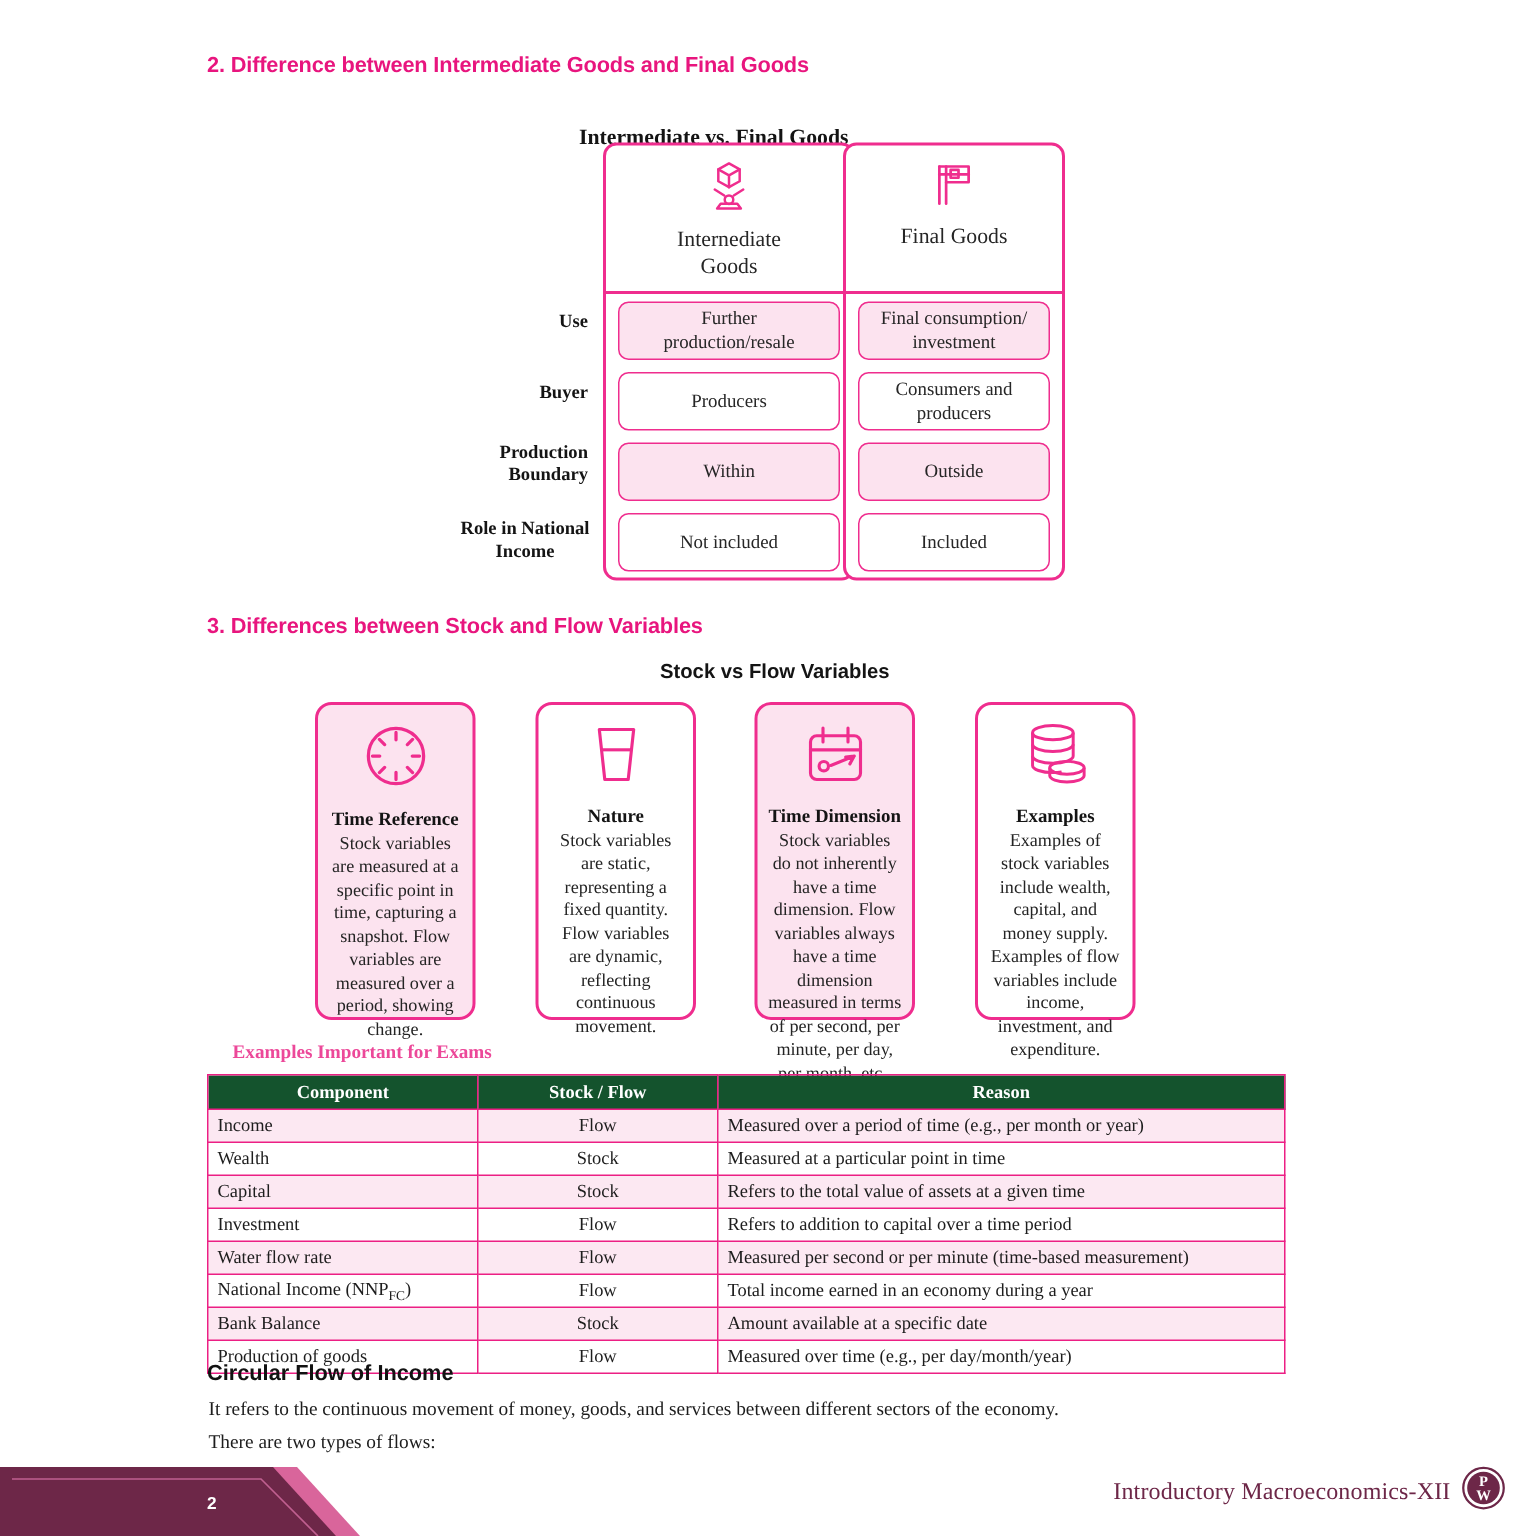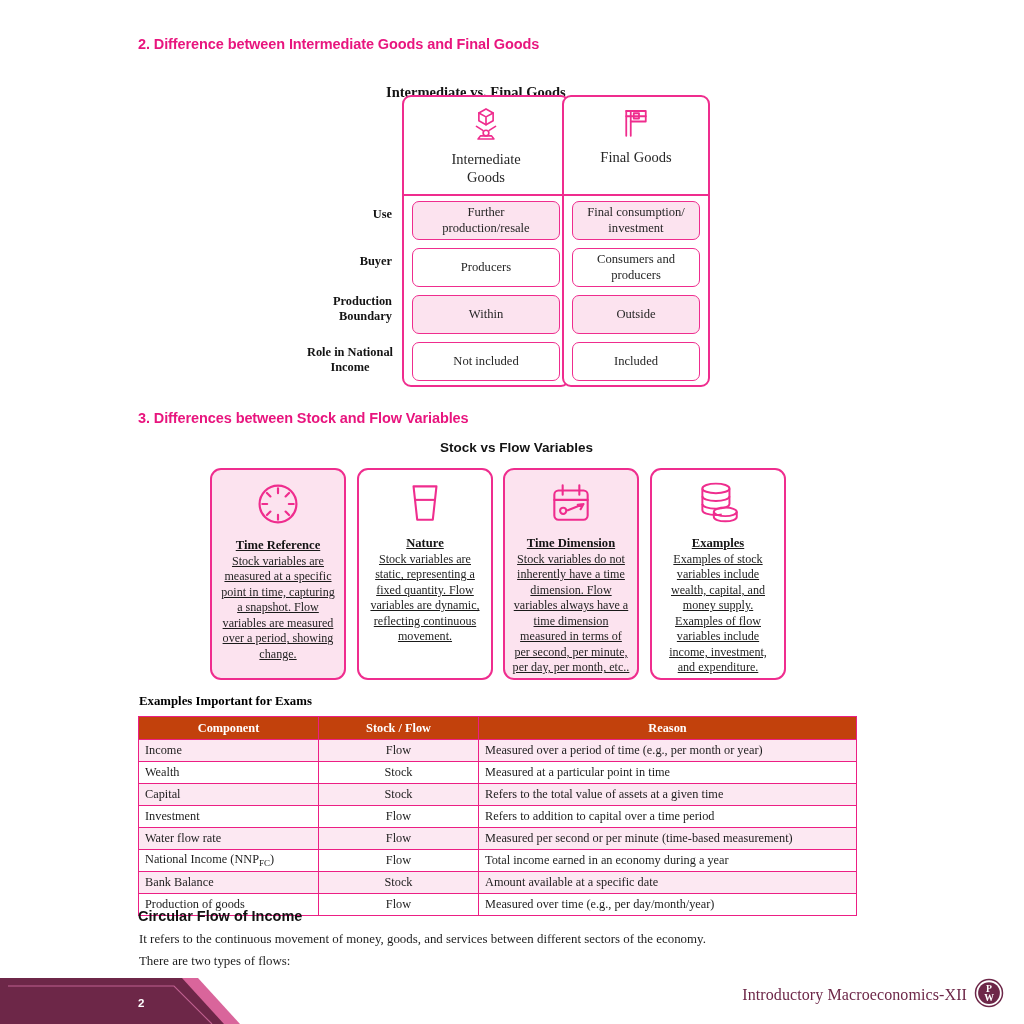--- a/index.html
+++ b/index.html
@@ -78,56 +78,56 @@
   }
   .cmp-rowlabel.lft { text-align: center; left: 20px; width: 120px; }
   .cmp-rowlabel.l0 { top: 112px; }
   .cmp-rowlabel.l1 { top: 159px; }
   .cmp-rowlabel.l2 { top: 199px; }
   .cmp-rowlabel.l3 { top: 250px; }
 
   
   #svf { position: absolute; left: 210px; top: 468px; width: 578px; height: 214px; }
   .svf-card {
-    position: absolute; top: 0; width: 136px; height: 212px;
+    position: absolute; top: 0; width: 107px; height: 212px;
     border: 2px solid #ef2d8e; border-radius: 11px;
     box-sizing: border-box; background: #fff;
     display: flex; flex-direction: column; align-items: center;
-    padding: 8px 7px 19px; text-align: center; text-decoration: underline;
+    padding: 8px 7px 19px; text-align: center;
   }
   .svf-card.fill { background: #fce3ef; }
   .svf-card.p0 { left: 0px; }
   .svf-card.p1 { left: 147px; }
   .svf-card.p2 { left: 293px; border-radius: 11px; }
   .svf-card.p3 { left: 440px; }
   .svf-title {
     font-family: "Liberation Serif", serif;
     font-weight: bold; font-size: 12.6px; color: #141414;
     margin-top: 4px;
   }
   .svf-body {
     font-family: "Liberation Serif", serif;
     font-size: 12.1px; color: #242424; line-height: 1.28;
     margin-top: 1px;
   }
 
   
   .tbl-caption {
-    position: absolute; left: 139px; top: 694px;
-    font-family: "Liberation Serif", serif;
-    font-weight: bold; font-size: 12.8px; color: #000000;
+    position: absolute; left: 155px; top: 694px;
+    font-family: "Liberation Serif", serif;
+    font-weight: bold; font-size: 12.8px; color: #ec4899;
   }
   table.extbl {
     position: absolute; left: 138px; top: 716px;
     width: 718px; border-collapse: collapse;
     font-family: "Liberation Serif", serif;
     table-layout: fixed;
   }
   table.extbl th {
-    background: #c2410c; color: #ffffff;
+    background: #14532d; color: #ffffff;
     font-size: 12.3px; font-weight: bold;
     border: 1.4px solid #ec1f84;
     height: 20px; padding: 1px 6px; text-align: center;
   }
   table.extbl td {
     border: 1.4px solid #ec1f84;
     font-size: 12.3px; color: #1d1d1d;
     height: 19px; padding: 1px 6px; vertical-align: middle;
   }
   table.extbl tr.alt td { background: #fce8f2; }

